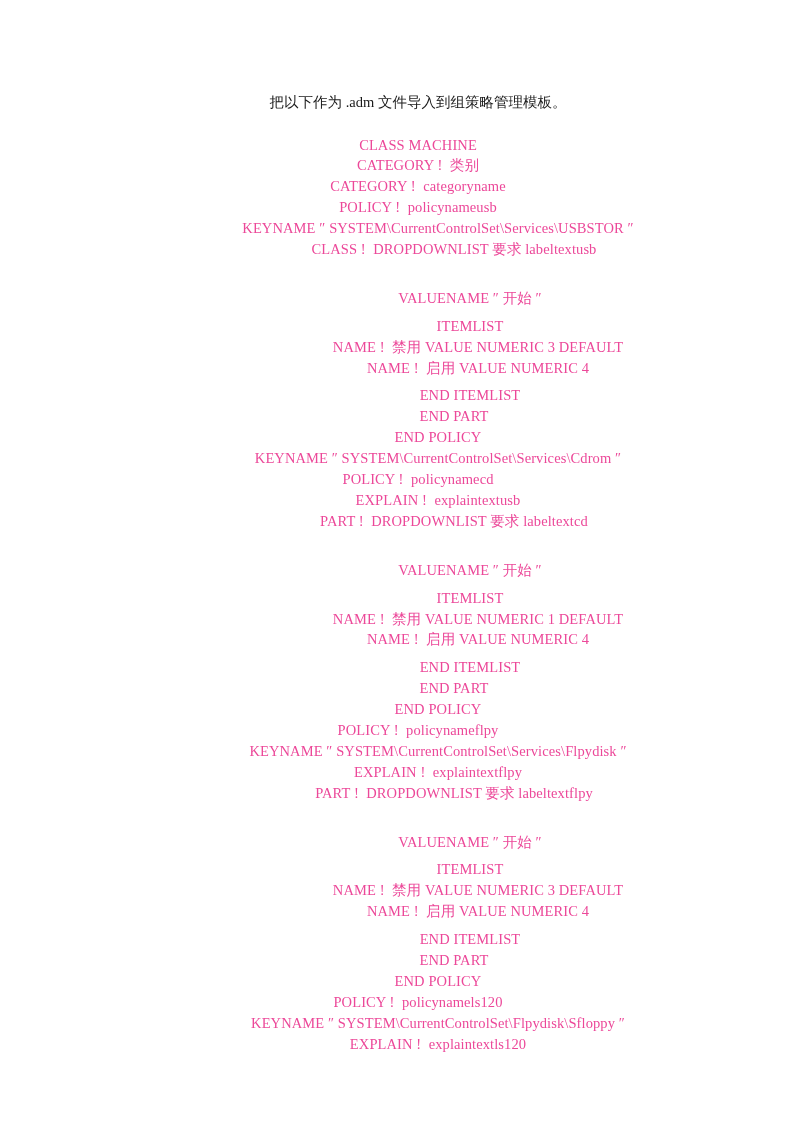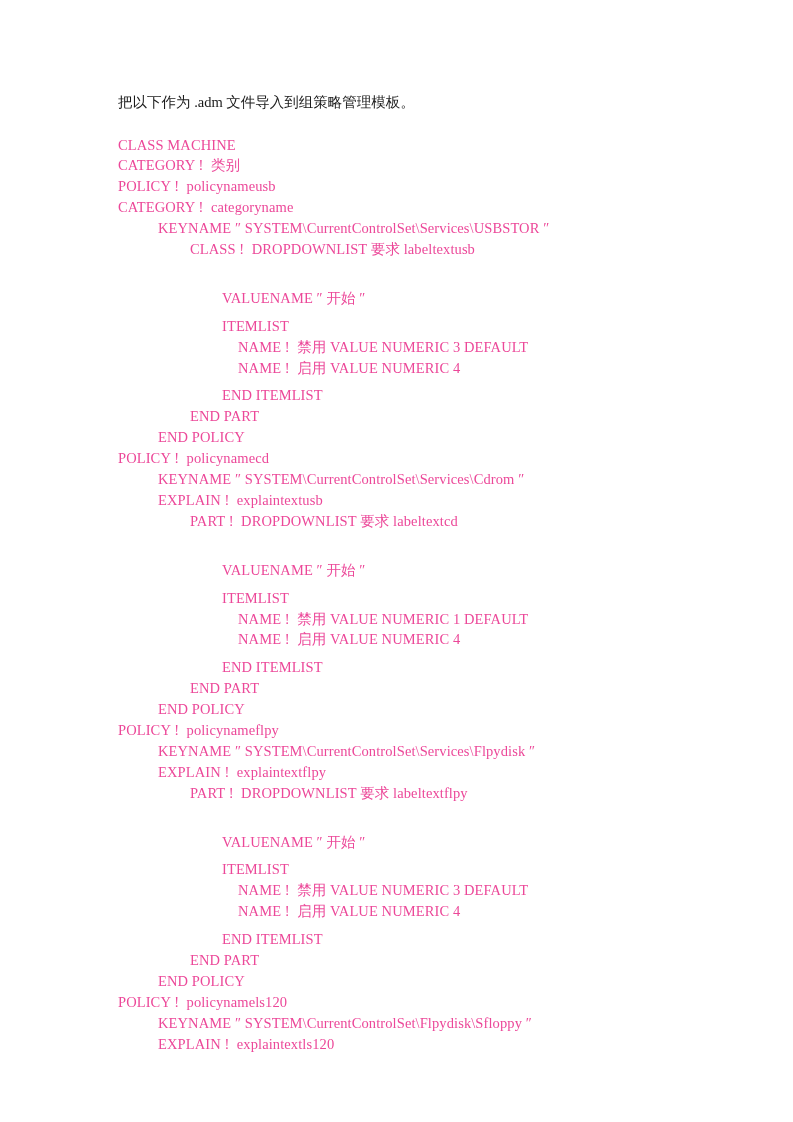--- a/index.html
+++ b/index.html
@@ -15,20 +15,21 @@
     color: #1a1a1a;
     overflow: hidden;
   }
   .page {
     position: absolute;
     left: 0;
     top: 0;
     width: 793px;
     height: 1122px;
     background: #ffffff;
+    text-align: center;
   }
   .content {
     position: absolute;
     left: 118px;
     top: 92px;
     width: 600px;
   }
   .intro {
     font-size: 14.5px;
     line-height: 20.5px;
@@ -62,34 +63,34 @@
 </style>
 </head>
 <body>
 
 <div class="page">
   <div class="content">
     <p class="intro">把以下作为 .adm 文件导入到组策略管理模板。</p>
     <div class="code-block" id="code-block">
         <div class="code-line ind-0">CLASS MACHINE</div>
         <div class="code-line ind-0">CATEGORY !  类别</div>
+        <div class="code-line ind-0">CATEGORY !  categoryname</div>
         <div class="code-line ind-0">POLICY !  policynameusb</div>
-        <div class="code-line ind-0">CATEGORY !  categoryname</div>
         <div class="code-line ind-1">KEYNAME ″ SYSTEM\CurrentControlSet\Services\USBSTOR ″</div>
         <div class="code-line ind-2">CLASS !  DROPDOWNLIST 要求 labeltextusb</div>
         <div class="code-line ind-0 blank"></div>
         <div class="code-line ind-3">VALUENAME ″ 开始 ″</div>
         <div class="code-line ind-3">ITEMLIST</div>
         <div class="code-line ind-4">NAME !  禁用 VALUE NUMERIC 3 DEFAULT</div>
         <div class="code-line ind-4">NAME !  启用 VALUE NUMERIC 4</div>
         <div class="code-line ind-3">END ITEMLIST</div>
         <div class="code-line ind-2">END PART</div>
         <div class="code-line ind-1">END POLICY</div>
+        <div class="code-line ind-1">KEYNAME ″ SYSTEM\CurrentControlSet\Services\Cdrom ″</div>
         <div class="code-line ind-0">POLICY !  policynamecd</div>
-        <div class="code-line ind-1">KEYNAME ″ SYSTEM\CurrentControlSet\Services\Cdrom ″</div>
         <div class="code-line ind-1">EXPLAIN !  explaintextusb</div>
         <div class="code-line ind-2">PART !  DROPDOWNLIST 要求 labeltextcd</div>
         <div class="code-line ind-0 blank"></div>
         <div class="code-line ind-3">VALUENAME ″ 开始 ″</div>
         <div class="code-line ind-3">ITEMLIST</div>
         <div class="code-line ind-4">NAME !  禁用 VALUE NUMERIC 1 DEFAULT</div>
         <div class="code-line ind-4">NAME !  启用 VALUE NUMERIC 4</div>
         <div class="code-line ind-3">END ITEMLIST</div>
         <div class="code-line ind-2">END PART</div>
         <div class="code-line ind-1">END POLICY</div>

